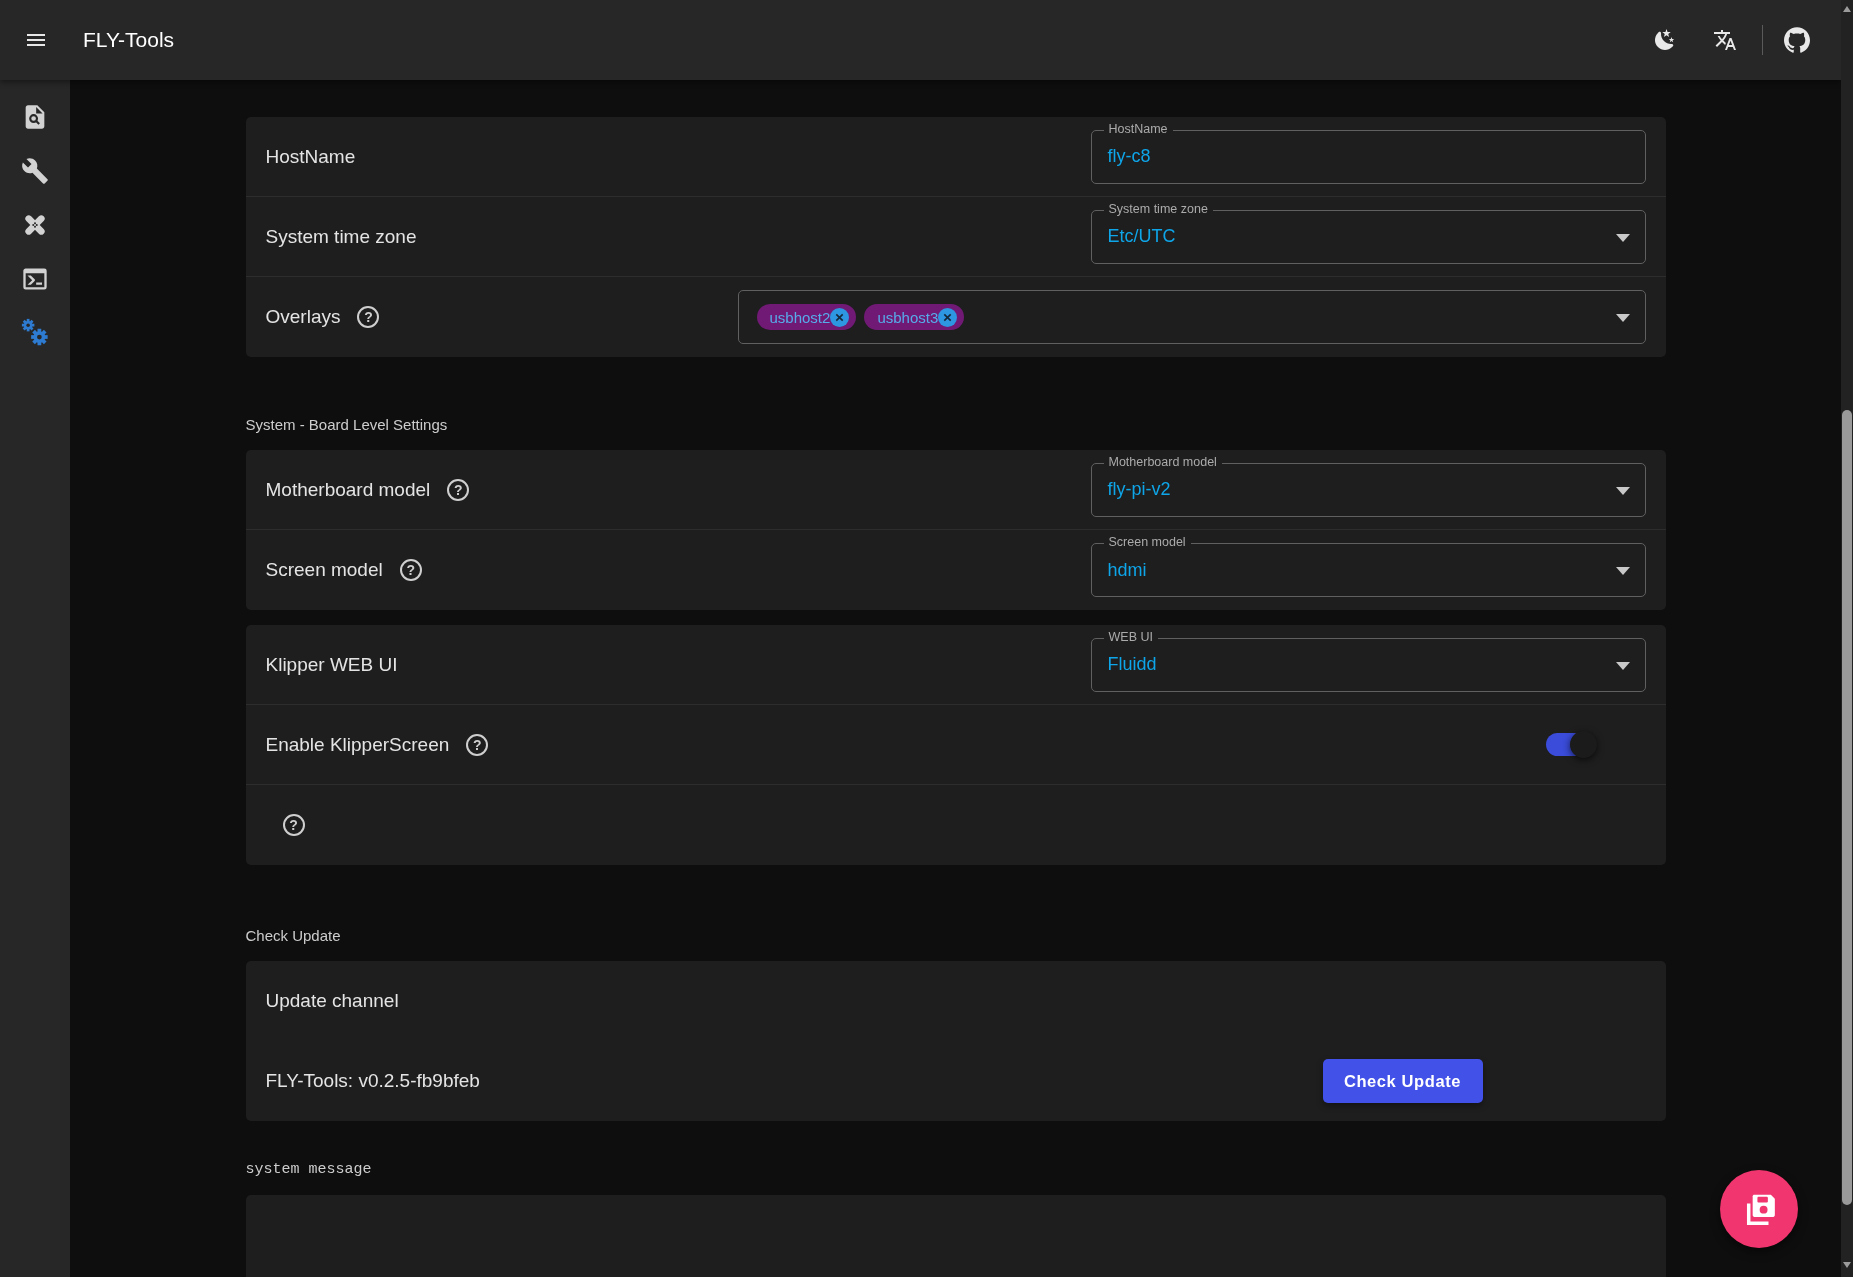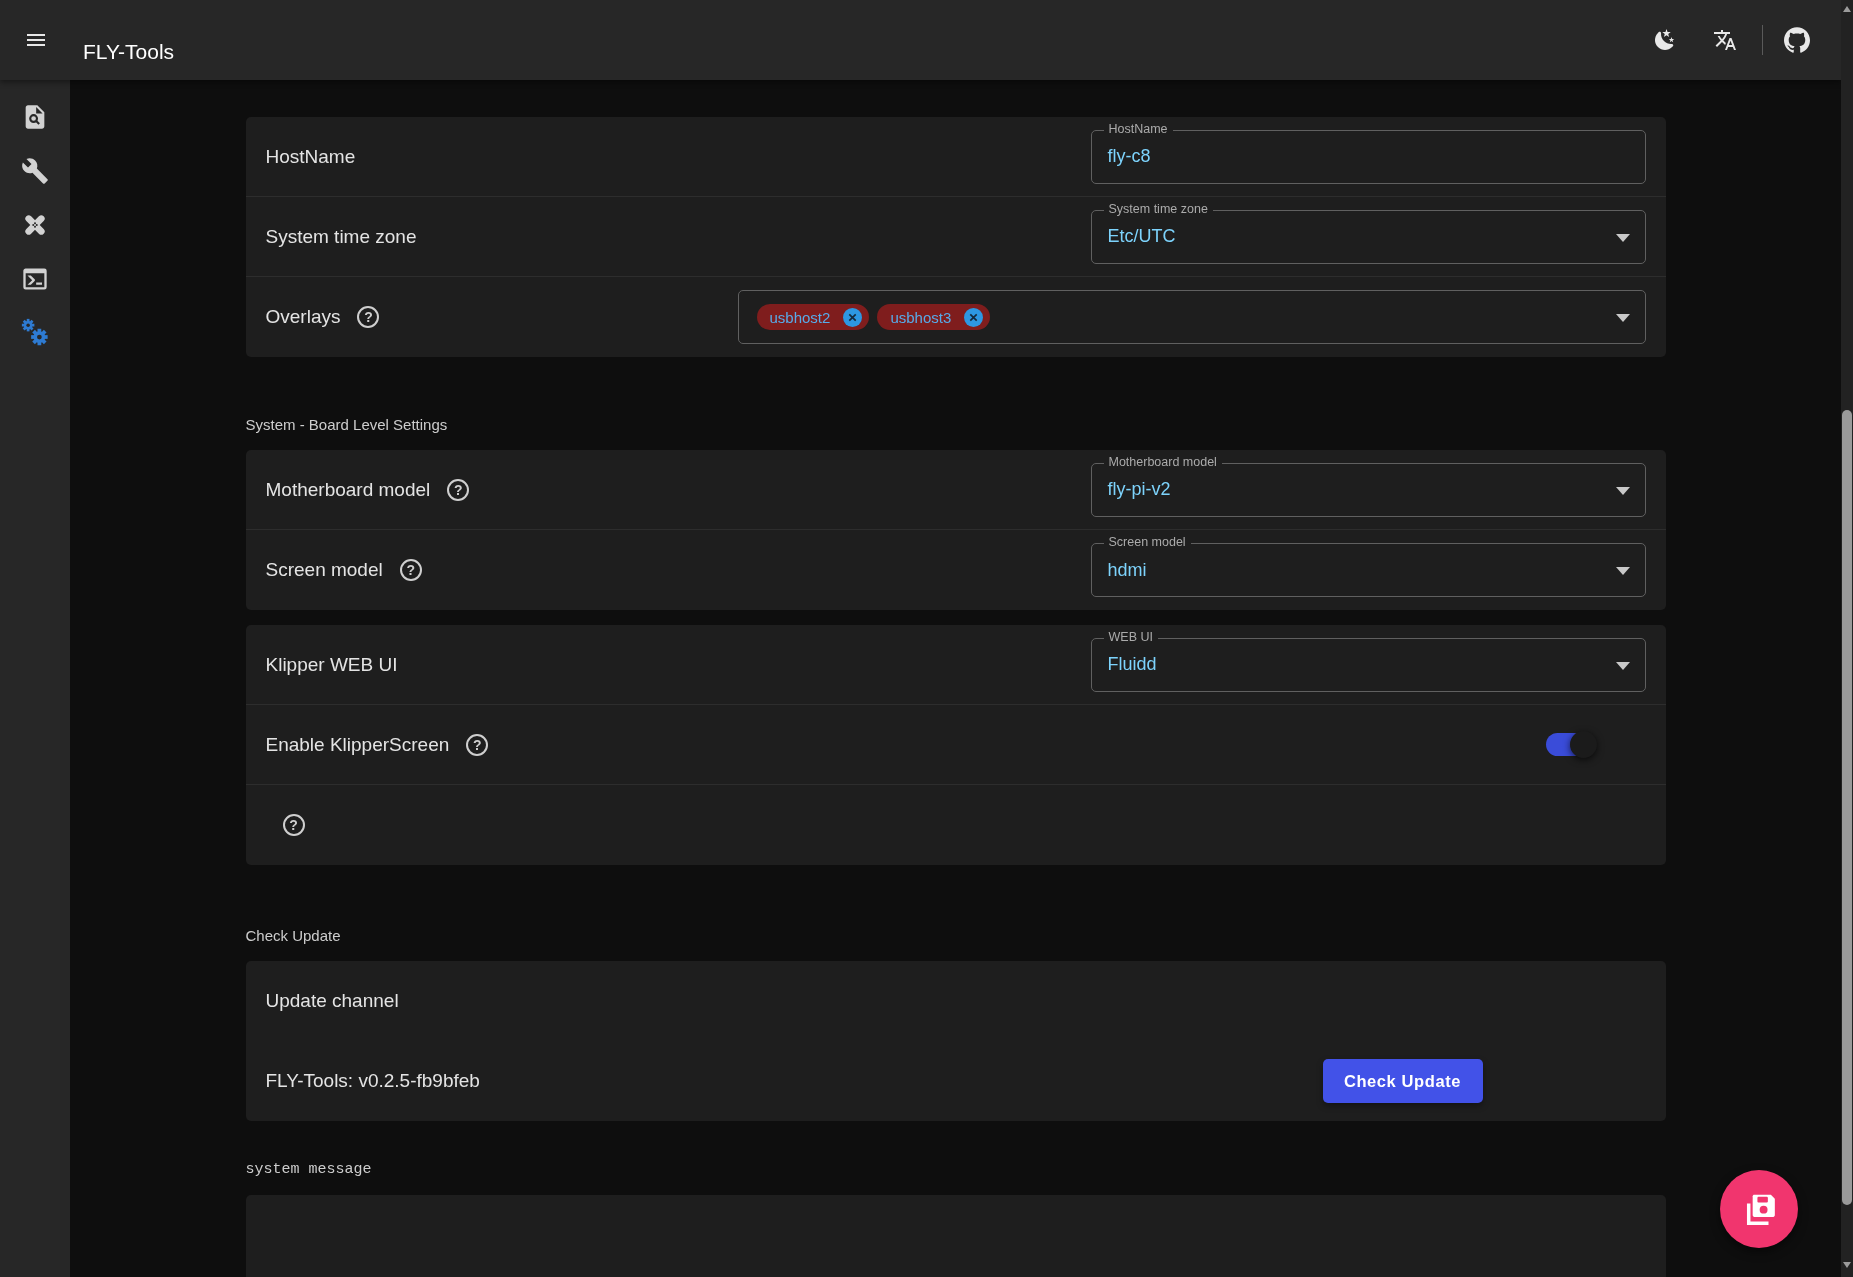--- a/index.html
+++ b/index.html
@@ -1,21 +1,21 @@
 <!DOCTYPE html>
 <html><head>
 <meta charset="utf-8">
 <style>
   * { margin:0; padding:0; box-sizing:border-box; }
   html,body { width:1853px; height:1277px; overflow:hidden; background:#0e0e0e;
     font-family:"Liberation Sans", sans-serif; }
   .appbar { position:absolute; left:0; top:0; width:1841px; height:80px; background:#272727;
     box-shadow:0 2px 6px rgba(0,0,0,0.45); z-index:5; }
   .menu-btn { position:absolute; left:24px; top:28px; width:24px; height:24px; color:#e8e8e8; background:none; border:none; }
-  .app-title { position:absolute; left:83px; top:12px; height:100px; line-height:80px; font-size:21px; color:#ffffff; }
+  .app-title { position:absolute; left:83px; top:0; height:100px; line-height:80px; font-size:21px; color:#ffffff; }
   .icon24 { width:24px; height:24px; display:block; }
   .ab-icon { position:absolute; top:28px; width:24px; height:24px; color:#e8e8e8; background:none; border:none; }
   .ab-moon { left:1653px; }
   .ab-translate { left:1713px; }
   .ab-divider { position:absolute; left:1762px; top:25px; width:1px; height:30px; background:#5a5a5a; }
   .ab-github { left:1784px; width:26px; height:26px; top:27px; }
 
   .sidebar { position:absolute; left:0; top:80px; width:70px; height:1197px; background:#272727; z-index:4; }
   .side-item { position:absolute; left:21px; width:28px; height:28px; color:#d2d2d2; background:none; border:none; }
   .si-0 { top:23px; } .si-1 { top:77px; } .si-2 { top:131px; } .si-3 { top:185px; }
@@ -34,27 +34,27 @@
     color:#cfcfcf; font-size:14px; font-weight:bold; text-align:center; line-height:18px; flex:none; }
   .control { margin-left:auto; width:555px; flex:none; display:flex; align-items:center; }
   .control.wide { width:908px; }
   .control.cu { width:323px; }
 
   .field { position:relative; width:100%; height:54px; border:1px solid #606060; border-radius:5px;
     display:flex; align-items:center; padding:0 40px 0 16px; }
   .field.no-caret { padding-right:16px; }
   .legend { position:absolute; top:-9px; left:12px; padding:0 5px; font-size:12.5px; color:#ababab;
     background:#1e1e1e; line-height:14px; }
-  .fval { font-size:18px; color:#7dd3fc; }
+  .fval { font-size:18px; color:#0ea5e9; }
   .caret { position:absolute; right:15px; top:50%; margin-top:-3px; width:0; height:0;
     border-left:7px solid transparent; border-right:7px solid transparent; border-top:8px solid #c9c9c9; }
 
   .chips { display:flex; gap:8px; align-items:center; }
-  .chip { height:26px; border-radius:13px; background:#7f1d1d; color:#57abe9; font-size:15px;
-    display:flex; align-items:center; padding:0 7px 0 13px; gap:13px; }
+  .chip { height:26px; border-radius:13px; background:#701a75; color:#57abe9; font-size:15px;
+    display:flex; align-items:center; padding:0 7px 0 13px; gap:0; }
   .chip-x { width:19px; height:19px; border-radius:50%; background:#2d97e2; display:flex;
     align-items:center; justify-content:center; flex:none; }
 
   .switchwrap { margin-left:455px; position:relative; width:50px; height:27px; }
   .sw-track { position:absolute; left:0; top:2px; width:50px; height:23px; border-radius:12px; background:#3a4cd9; }
   .sw-thumb { position:absolute; right:-1px; top:0; width:27px; height:27px; border-radius:50%;
     background:#1b1b1b; box-shadow:0 2px 7px rgba(0,0,0,0.65); }
 
   .btn { width:160px; height:44px; background:#4252e8; color:#fff; border:none; border-radius:5px;
     font-family:"Liberation Sans",sans-serif; font-size:16.5px; font-weight:bold; letter-spacing:0.6px;

